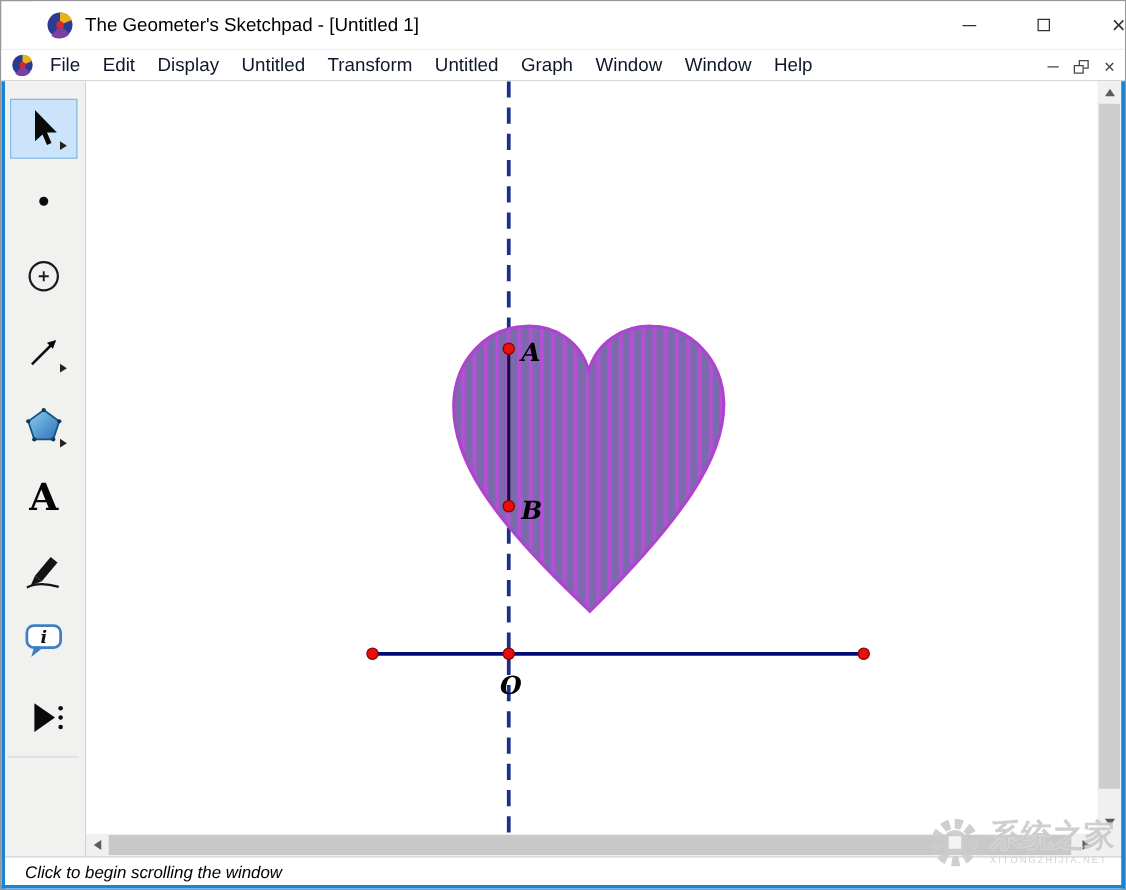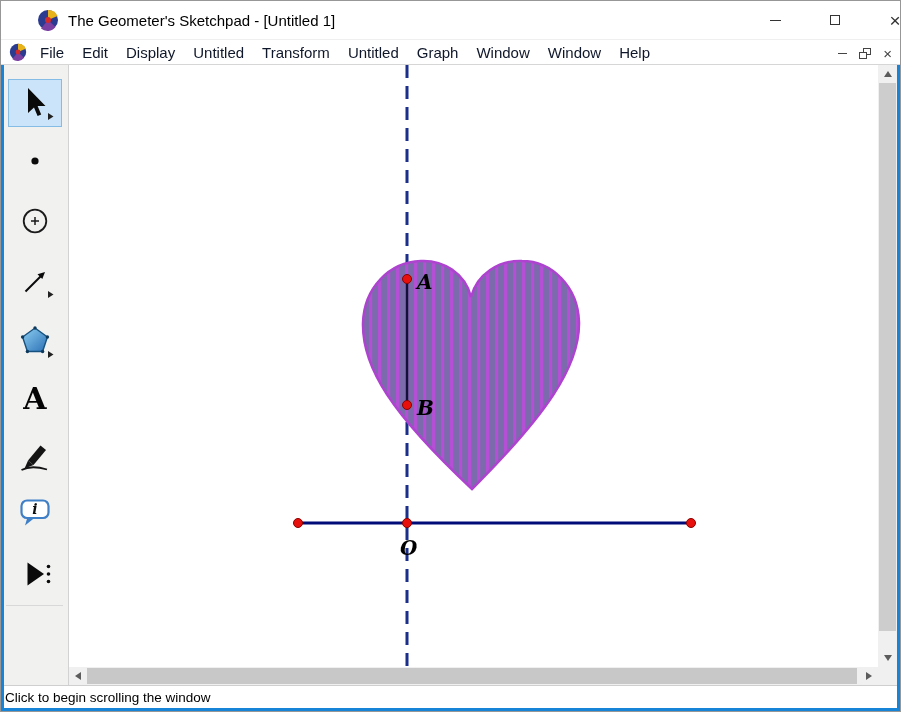--- a/index.html
+++ b/index.html
@@ -47,21 +47,21 @@
   .hscroll { position:absolute; left:68px; top:666px; width:809px; height:18px; background:#f0f0f0; }
   .hscroll .sb-btn { position:absolute; top:0; width:18px; height:18px; display:flex; align-items:center; justify-content:center; }
   .hscroll .thumb { position:absolute; top:1px; height:16px; left:18px; width:770px; background:#c8c8c8; }
   .sb-corner { position:absolute; left:877px; top:666px; width:19px; height:18px; background:#f0f0f0; }
   .tri-up   { width:0; height:0; border-left:4px solid transparent; border-right:4px solid transparent; border-bottom:6px solid #5c5c5c; }
   .tri-down { width:0; height:0; border-left:4px solid transparent; border-right:4px solid transparent; border-top:6px solid #5c5c5c; }
   .tri-left { width:0; height:0; border-top:4px solid transparent; border-bottom:4px solid transparent; border-right:6px solid #5c5c5c; }
   .tri-right{ width:0; height:0; border-top:4px solid transparent; border-bottom:4px solid transparent; border-left:6px solid #5c5c5c; }
   
   .statusbar { position:absolute; left:0; top:684px; width:100%; height:26px; background:#fff;
-               border-top:1px solid #cfcfcf; font-size:13.5px; color:#000; padding:4px 0 0 4px; }
+               border-top:1px solid #cfcfcf; font-size:13.5px; color:#000; padding:4px 0 0 19px;font-style:italic; }
   
   .accent-left  { position:absolute; left:0; top:64px; bottom:0; width:3px; background:#1884d8; z-index:50; }
   .accent-right { position:absolute; right:0; top:64px; bottom:0; width:3px; background:#1884d8; z-index:50; }
   .accent-bottom{ position:absolute; left:0; right:0; bottom:0; height:3px; background:#1884d8; z-index:50; }
   
   .watermark { position:absolute; right:8px; top:650px; display:flex; align-items:center; gap:5px; z-index:80; opacity:.92; }
   .wm-title { font-size:25px; font-weight:bold; color:#cbcbcb; line-height:1.05; text-shadow:0 0 1px #fff; white-space:nowrap; }
   .wm-sub { font-size:7.5px; letter-spacing:1.6px; color:#cfcfcf; white-space:nowrap; }
 </style>
 </head>
@@ -241,14 +241,25 @@
   <div class="sb-corner"></div>
 
   <div class="statusbar">
     <span>Click to begin scrolling the window</span>
   </div>
 
   <div class="accent-left"></div>
   <div class="accent-right"></div>
   <div class="accent-bottom"></div>
 
+  <div class="watermark">
+    <svg width="46" height="46" viewBox="0 0 46 46">
+      <circle cx="23" cy="23" r="15" fill="none" stroke="#cccccc" stroke-width="8" stroke-dasharray="6 4"></circle>
+      <circle cx="23" cy="23" r="10" fill="#cccccc"></circle>
+      <rect x="18" y="18" width="10" height="10" fill="#f7f7f7"></rect>
+    </svg>
+    <div class="wm-text">
+      <div class="wm-title">系统之家</div>
+      <div class="wm-sub">XITONGZHIJIA.NET</div>
+    </div>
+  </div>
 
 </div>
 
 </body></html>

